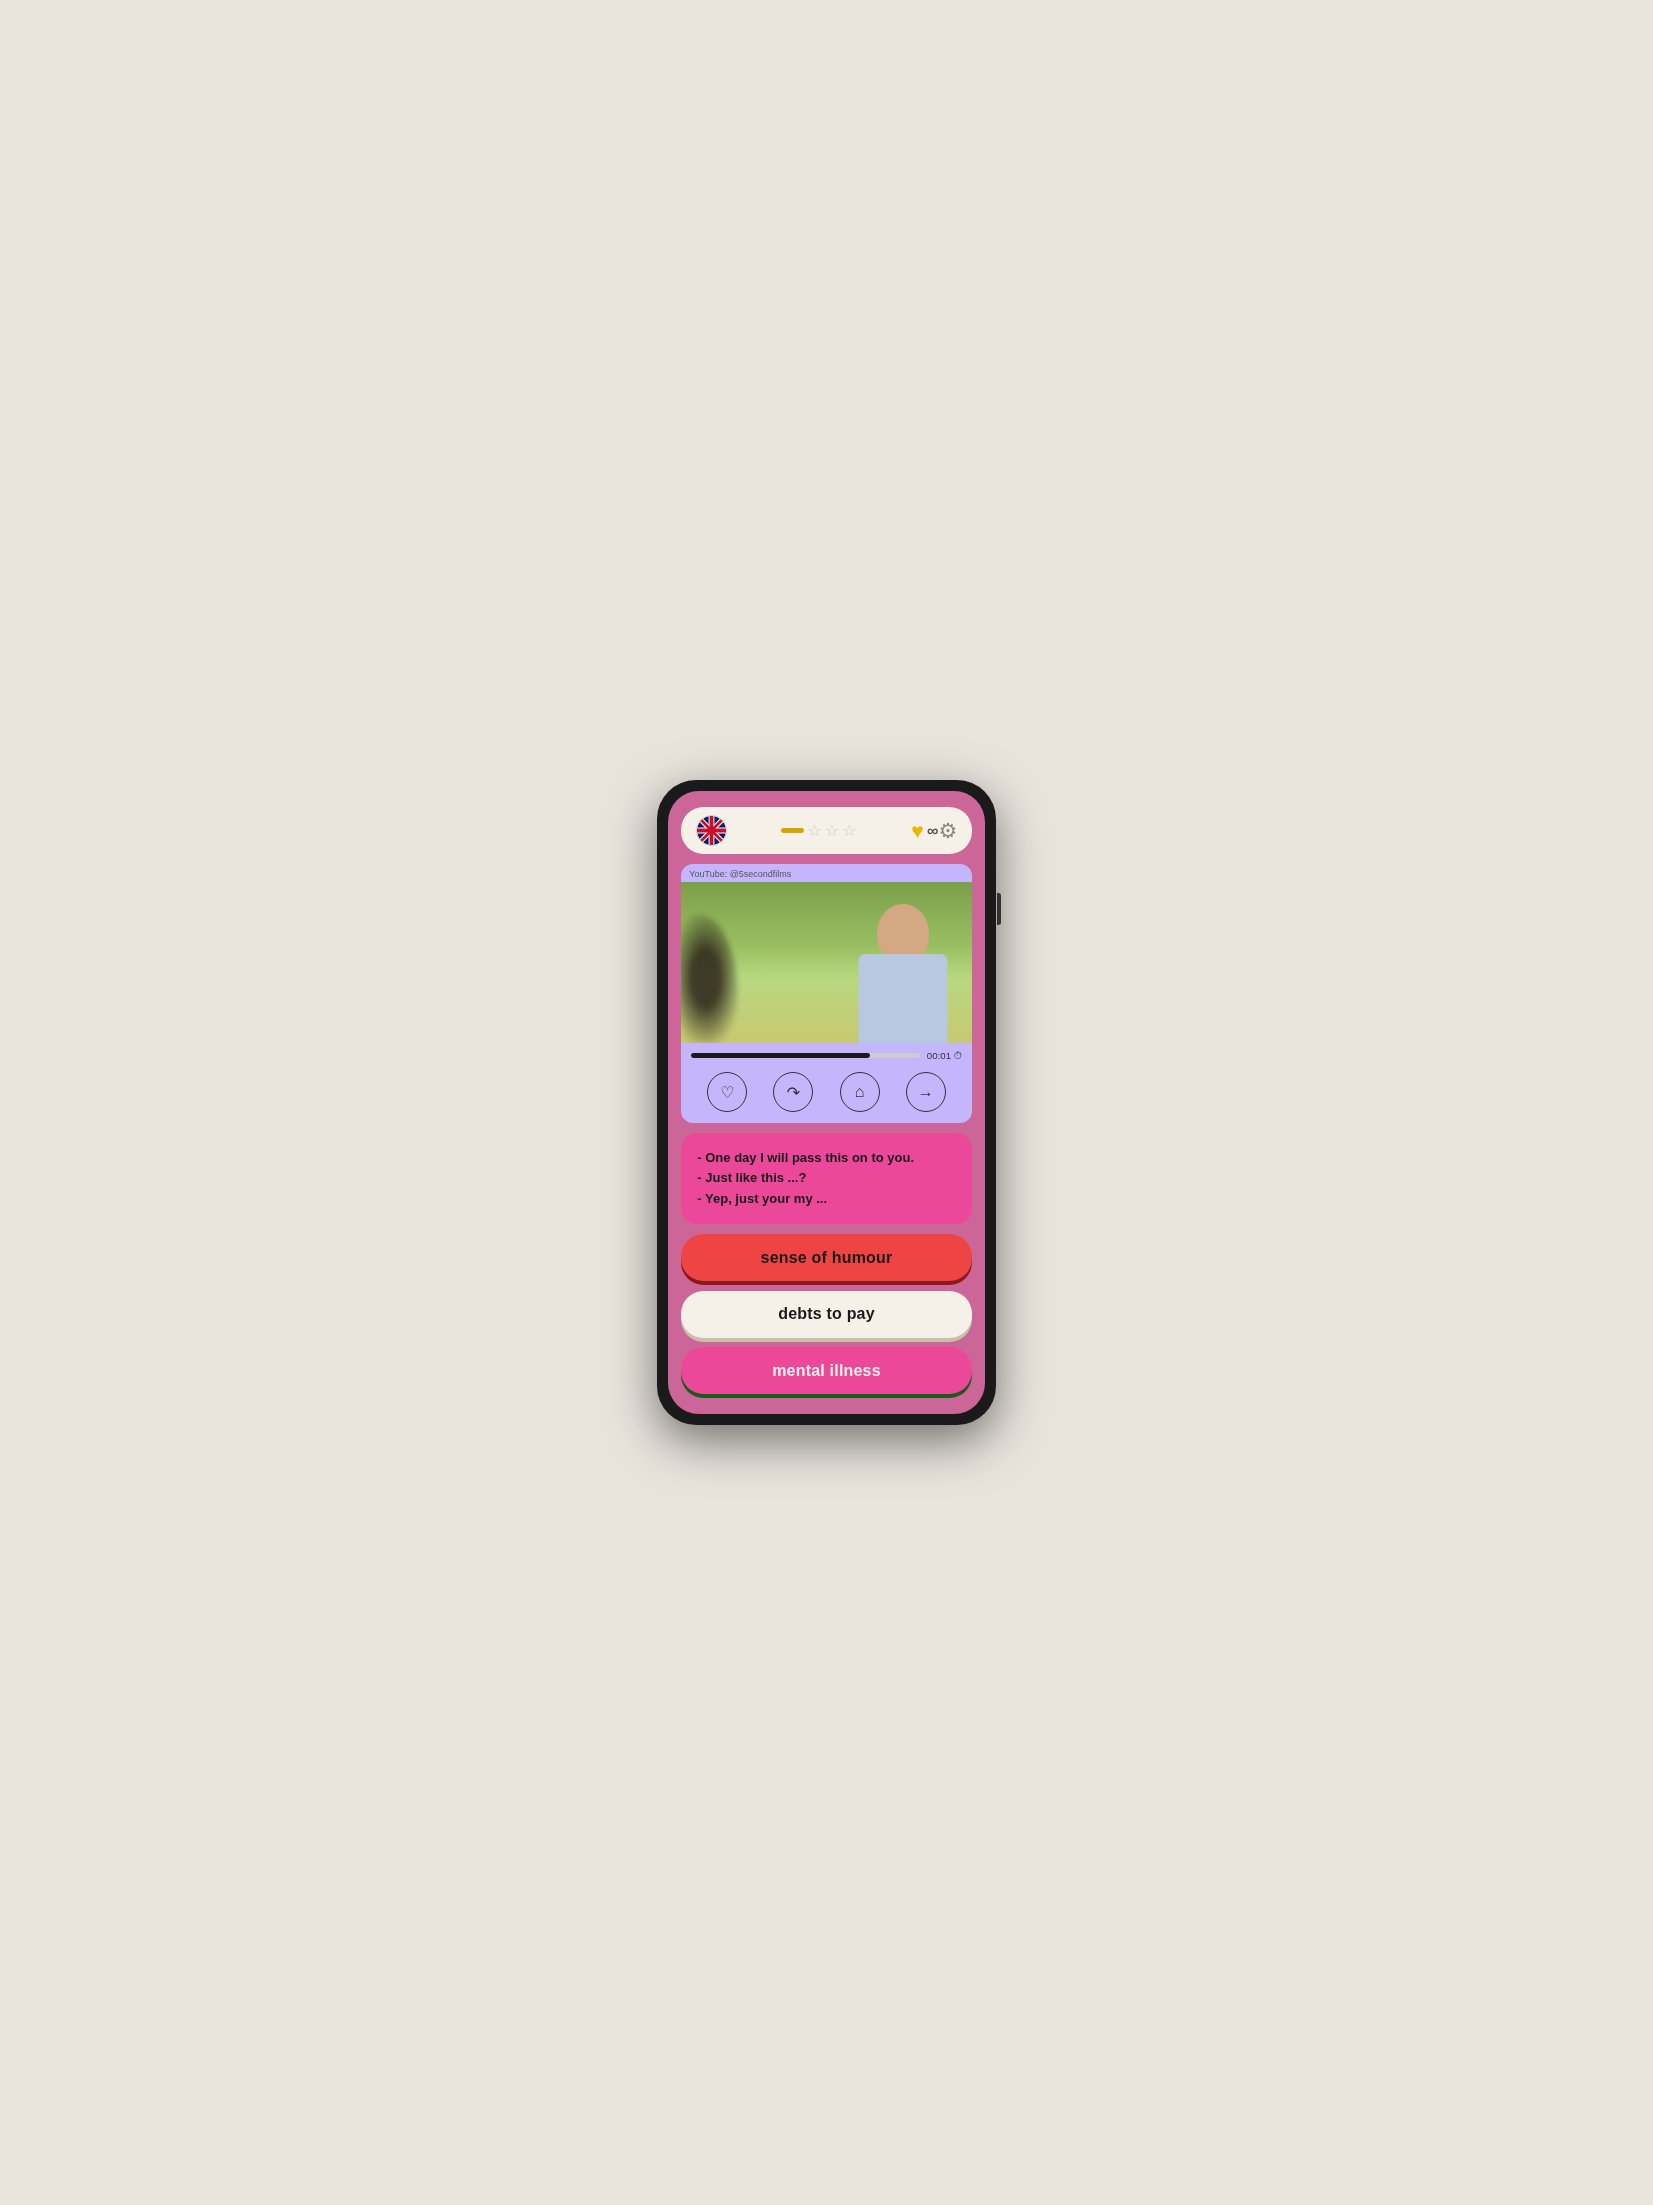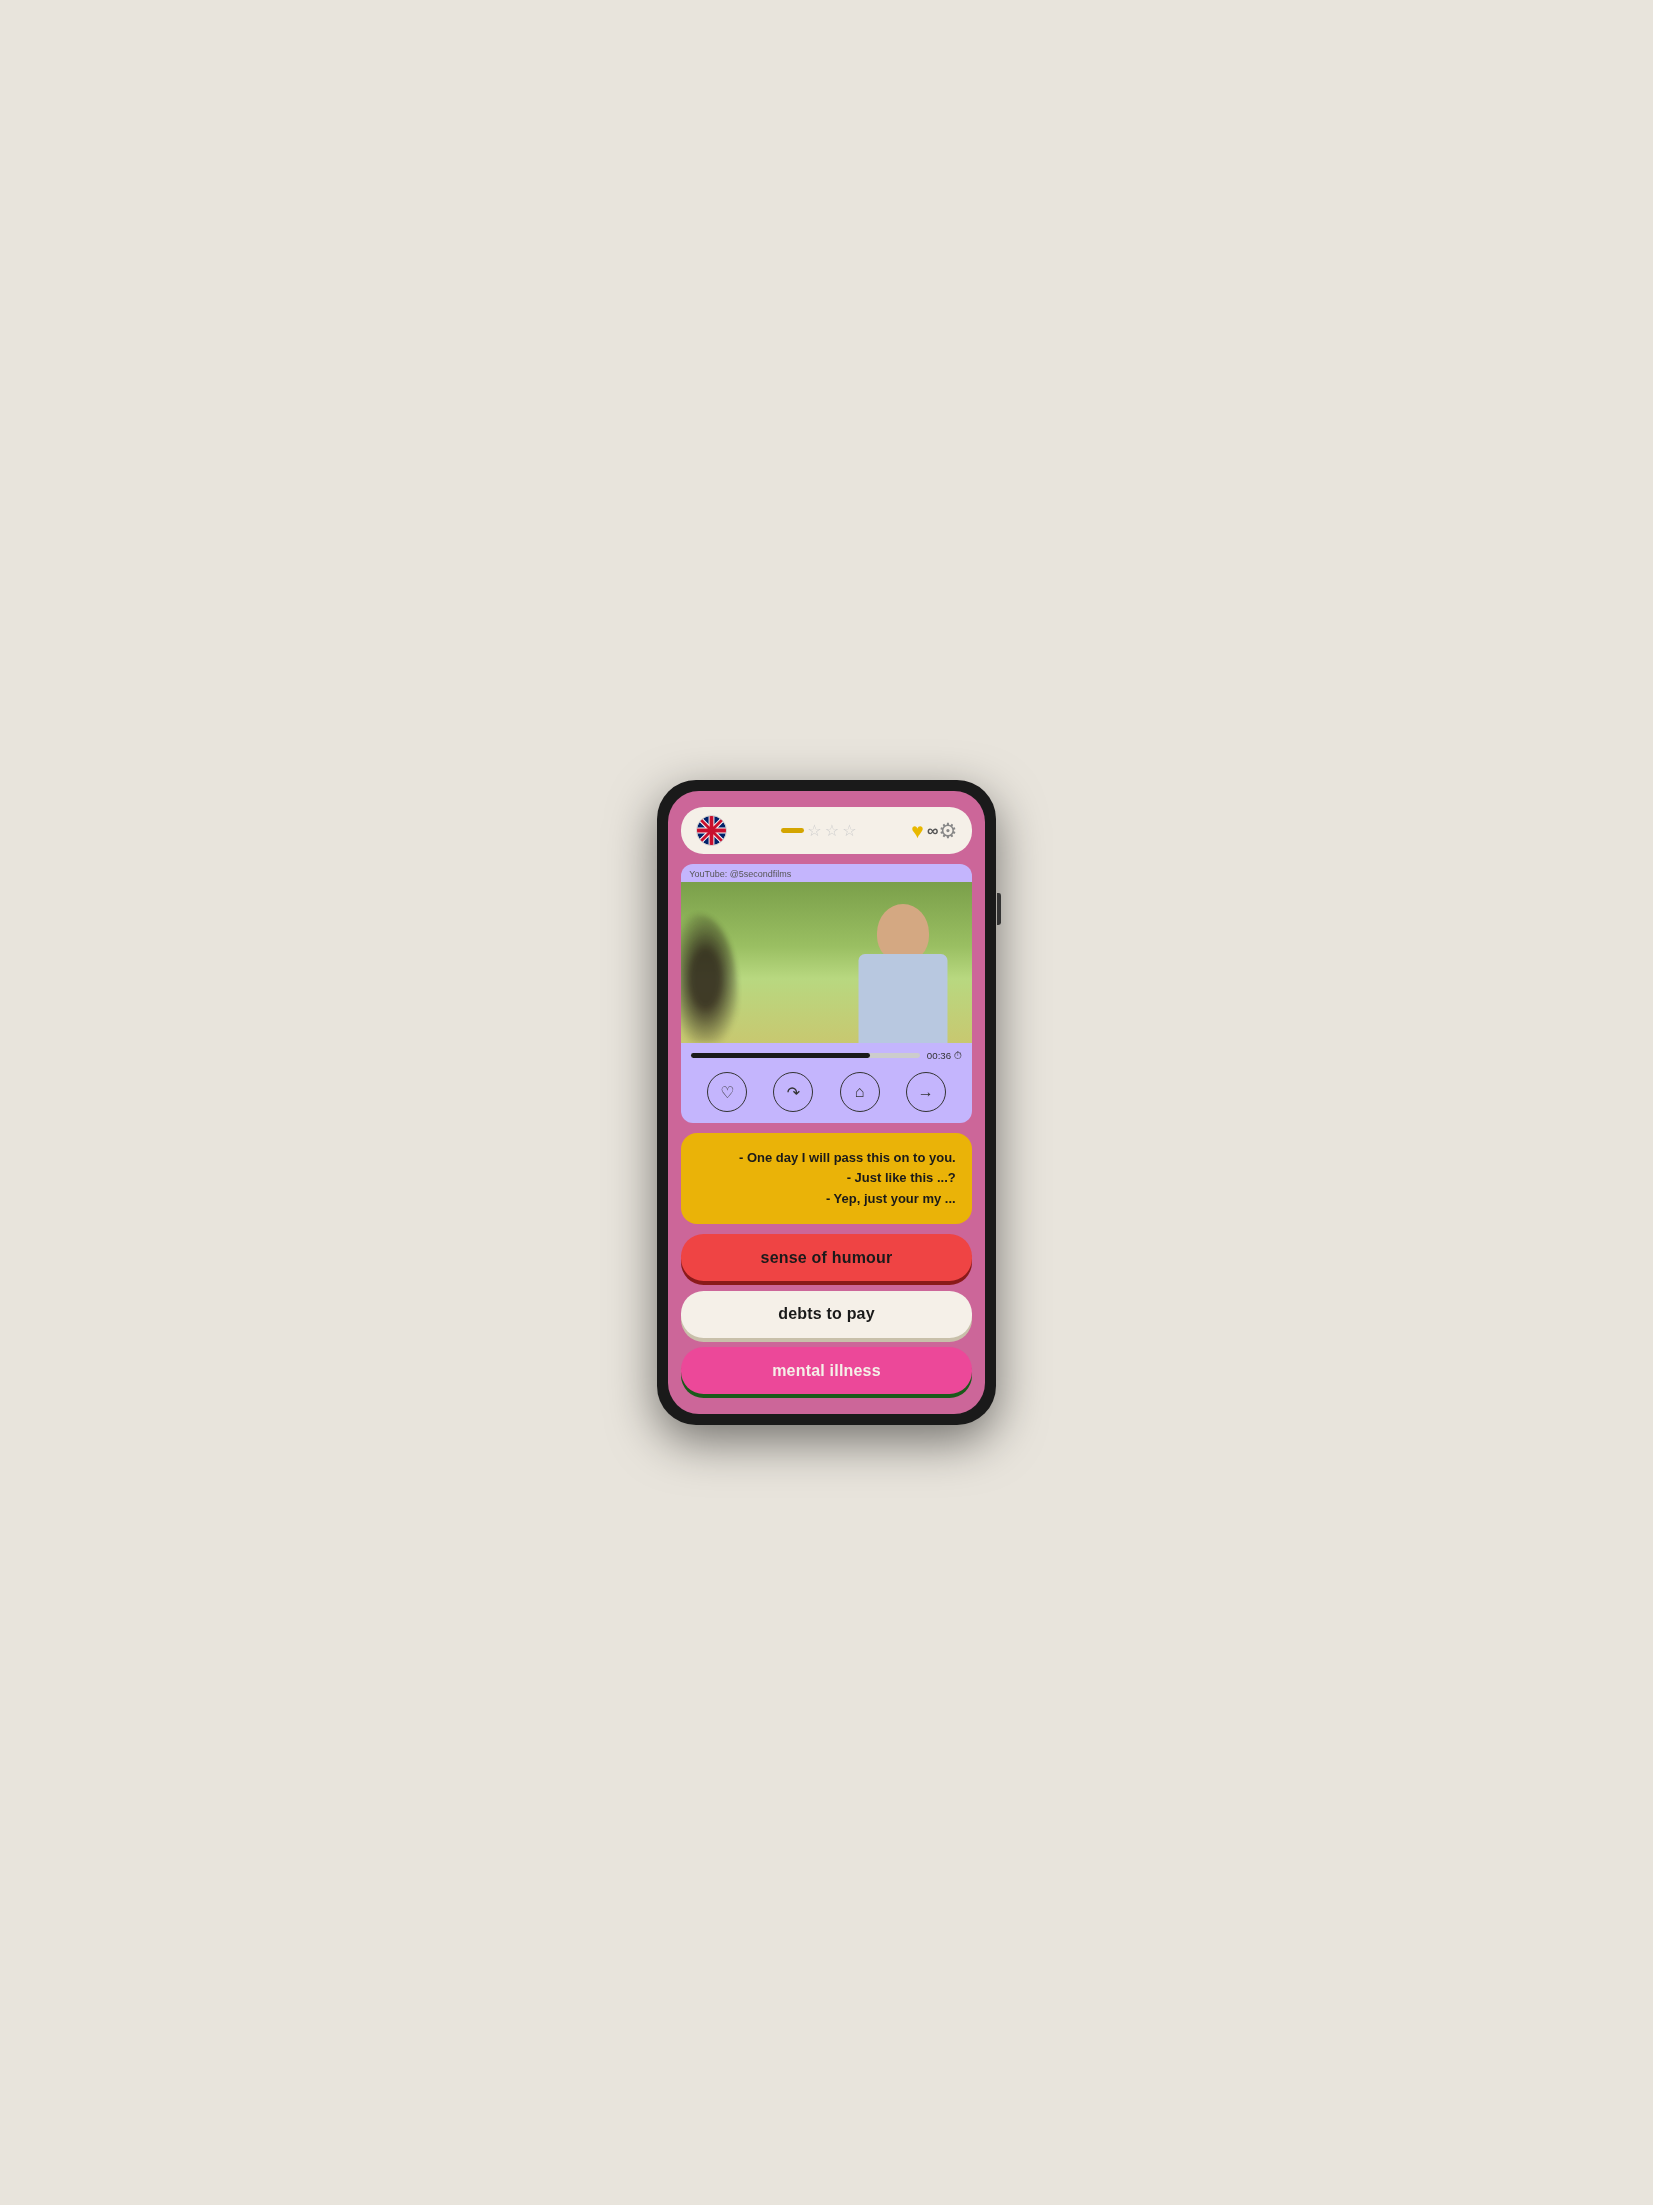--- a/index.html
+++ b/index.html
@@ -224,24 +224,24 @@
       display: flex;
       align-items: center;
       justify-content: center;
       font-size: 16px;
       color: #333;
       cursor: pointer;
     }
 
     
     .subtitle-card {
-      background: #eab308;
+      background: #ec4899;
       border-radius: 16px;
       padding: 14.5px 16px;
-      text-align: right;
+      text-align: left;
     }
 
     .subtitle-text {
       font-size: 13px;
       font-weight: 700;
       line-height: 1.6;
       color: #1a1a1a;
     }
 
     
@@ -337,21 +337,21 @@
         </div>
 
         <div class="video-foreground-blur"></div>
       </div>
 
       <div class="video-progress-area">
         <div class="video-progress-track">
           <div class="video-progress-fill"></div>
         </div>
         <span class="video-time">
-          <span>00:36</span>
+          <span>00:01</span>
           <span class="timer-icon-small"> ⏱</span>
         </span>
       </div>
 
       <div class="video-actions">
         <button class="action-btn">♡</button>
         <button class="action-btn">↷</button>
         <button class="action-btn">⌂</button>
         <button class="action-btn">→</button>
       </div>

